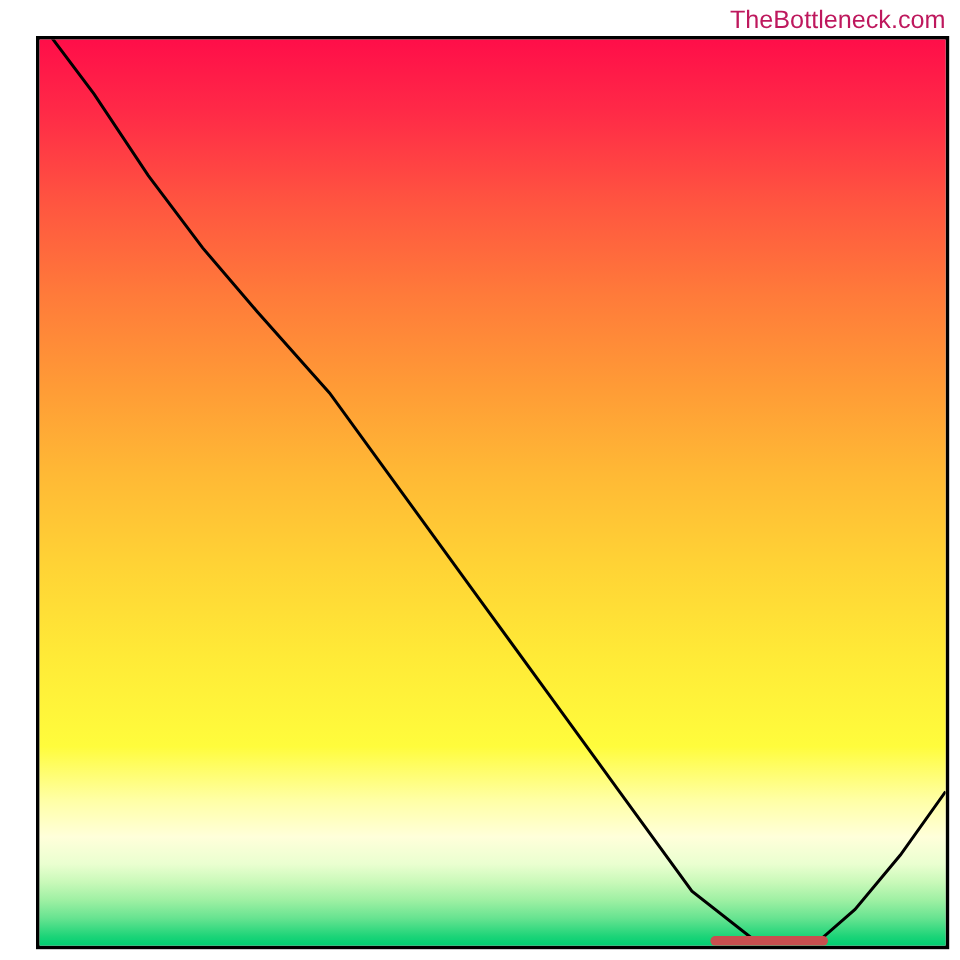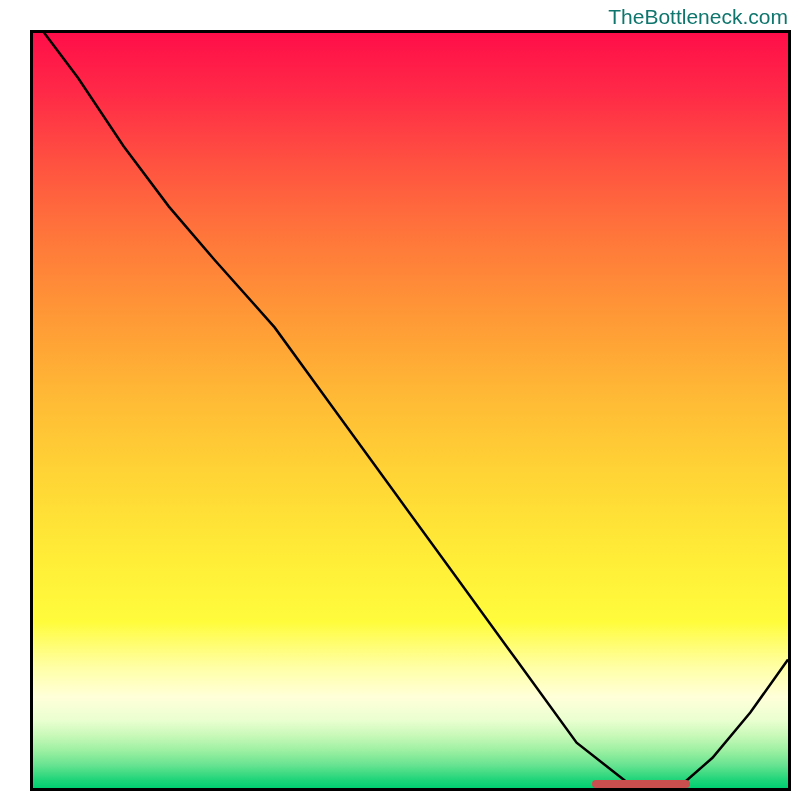--- a/index.html
+++ b/index.html
@@ -7,21 +7,21 @@
       padding: 0;
       width: 800px;
       height: 800px;
       position: relative;
       font-family: Arial, sans-serif;
     }
     .watermark {
       position: absolute;
       top: 5px;
       right: 12px;
-      color: #0f766e;
+      color: #be185d;
       font-size: 21px;
       z-index: 10;
     }
     .chart-container {
       position: absolute;
       left: 30px;
       top: 30px;
       width: 755px;
       height: 755px;
       border: 3px solid #000;

